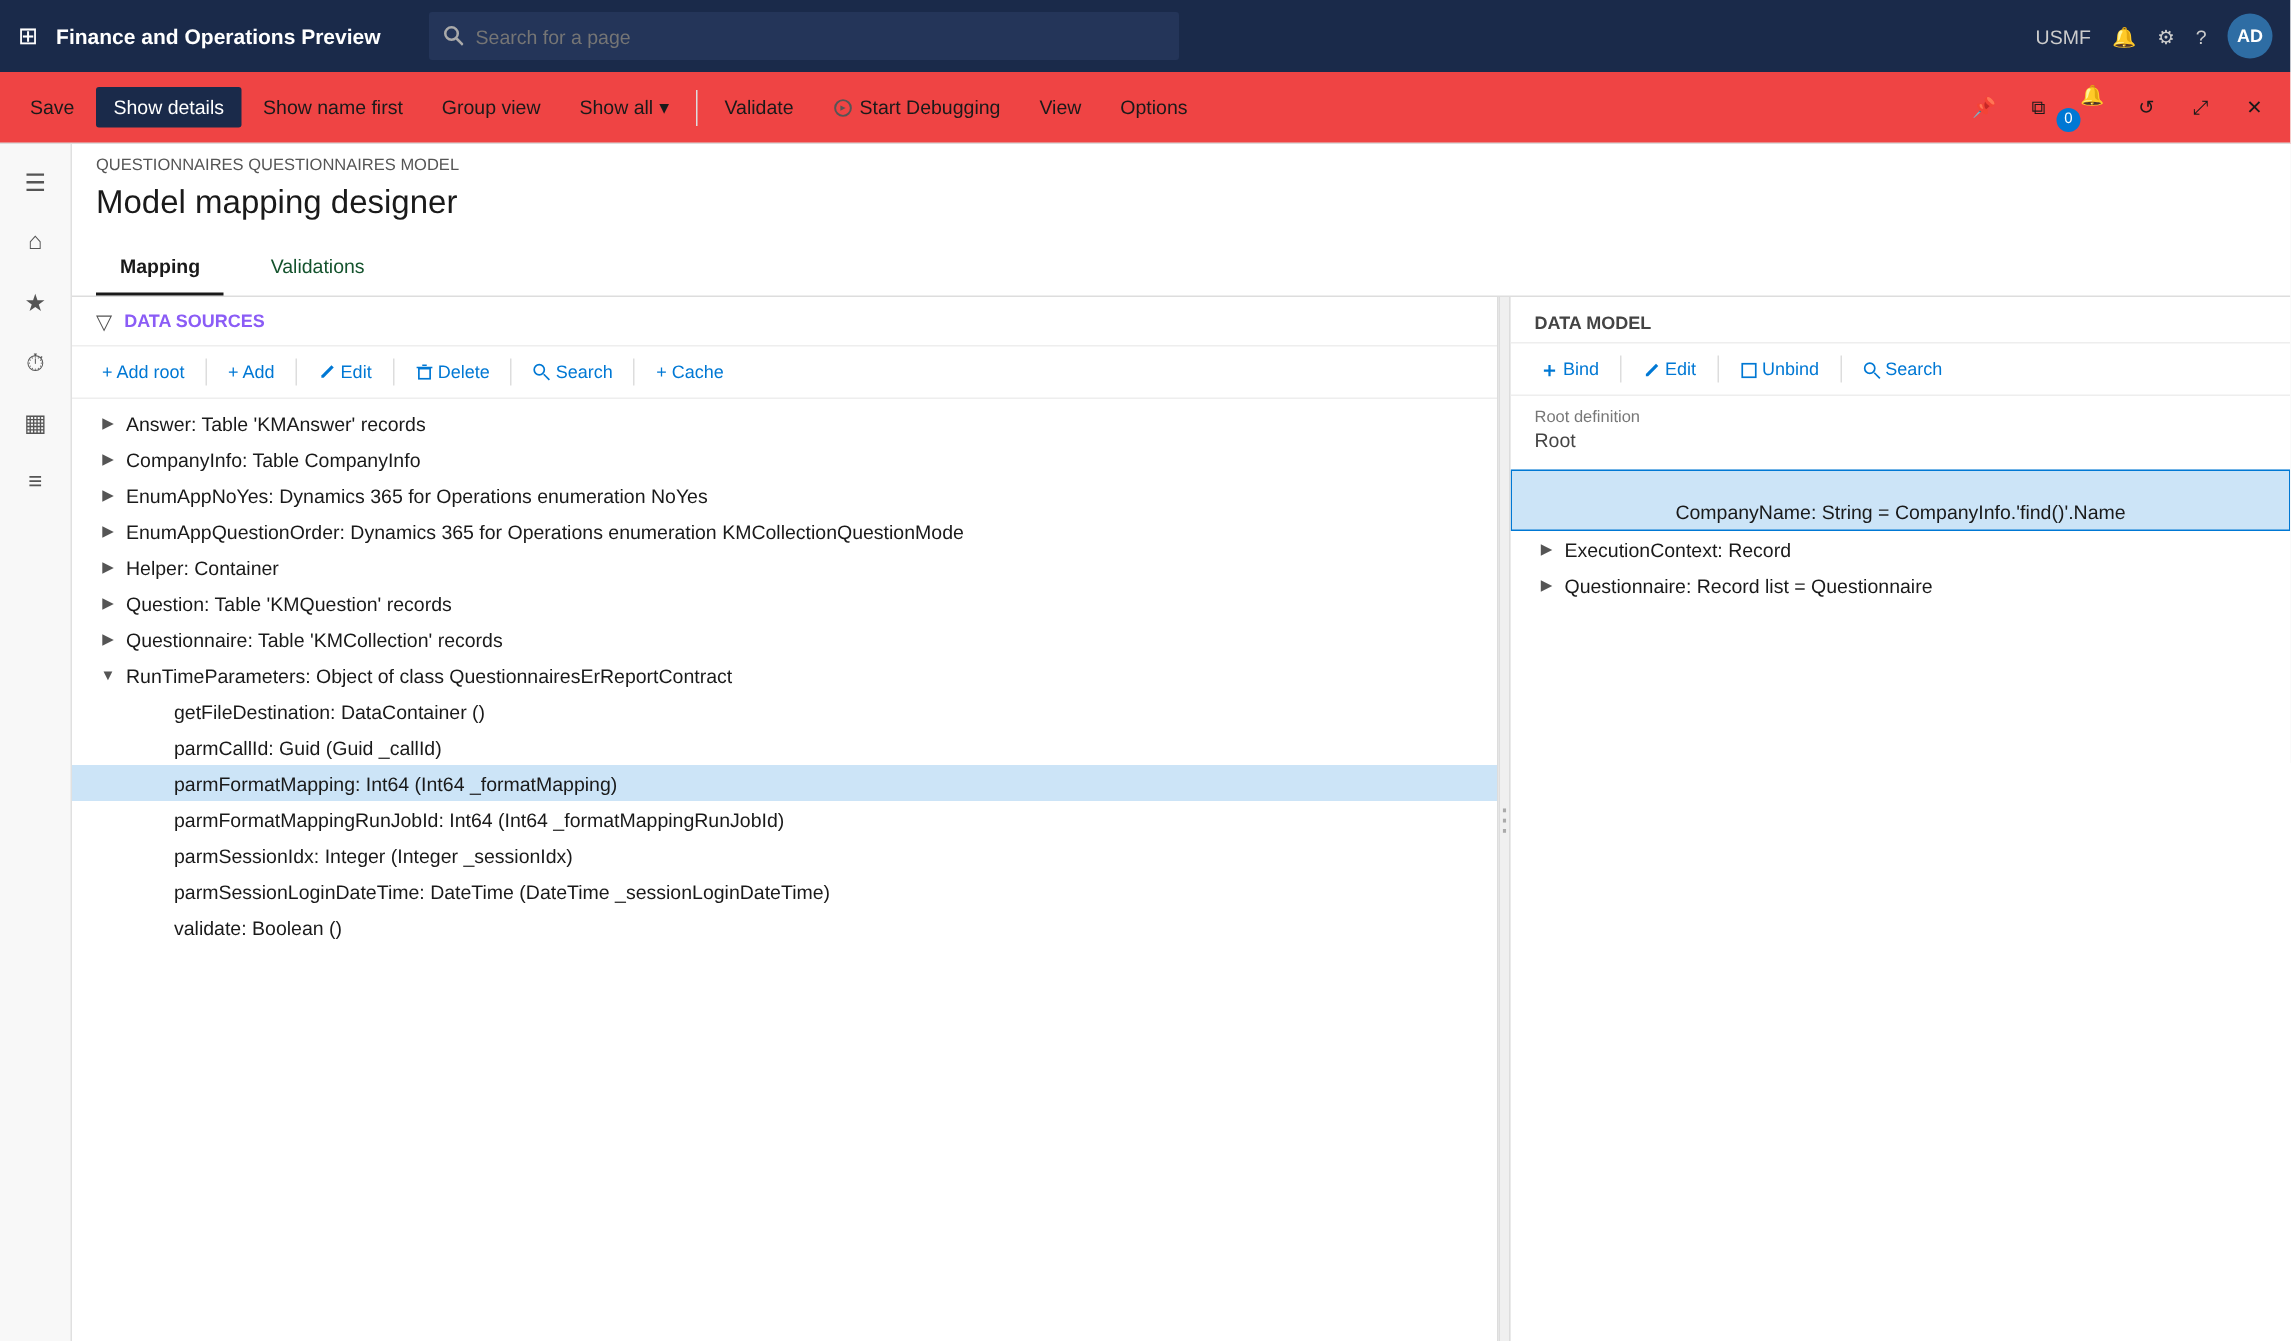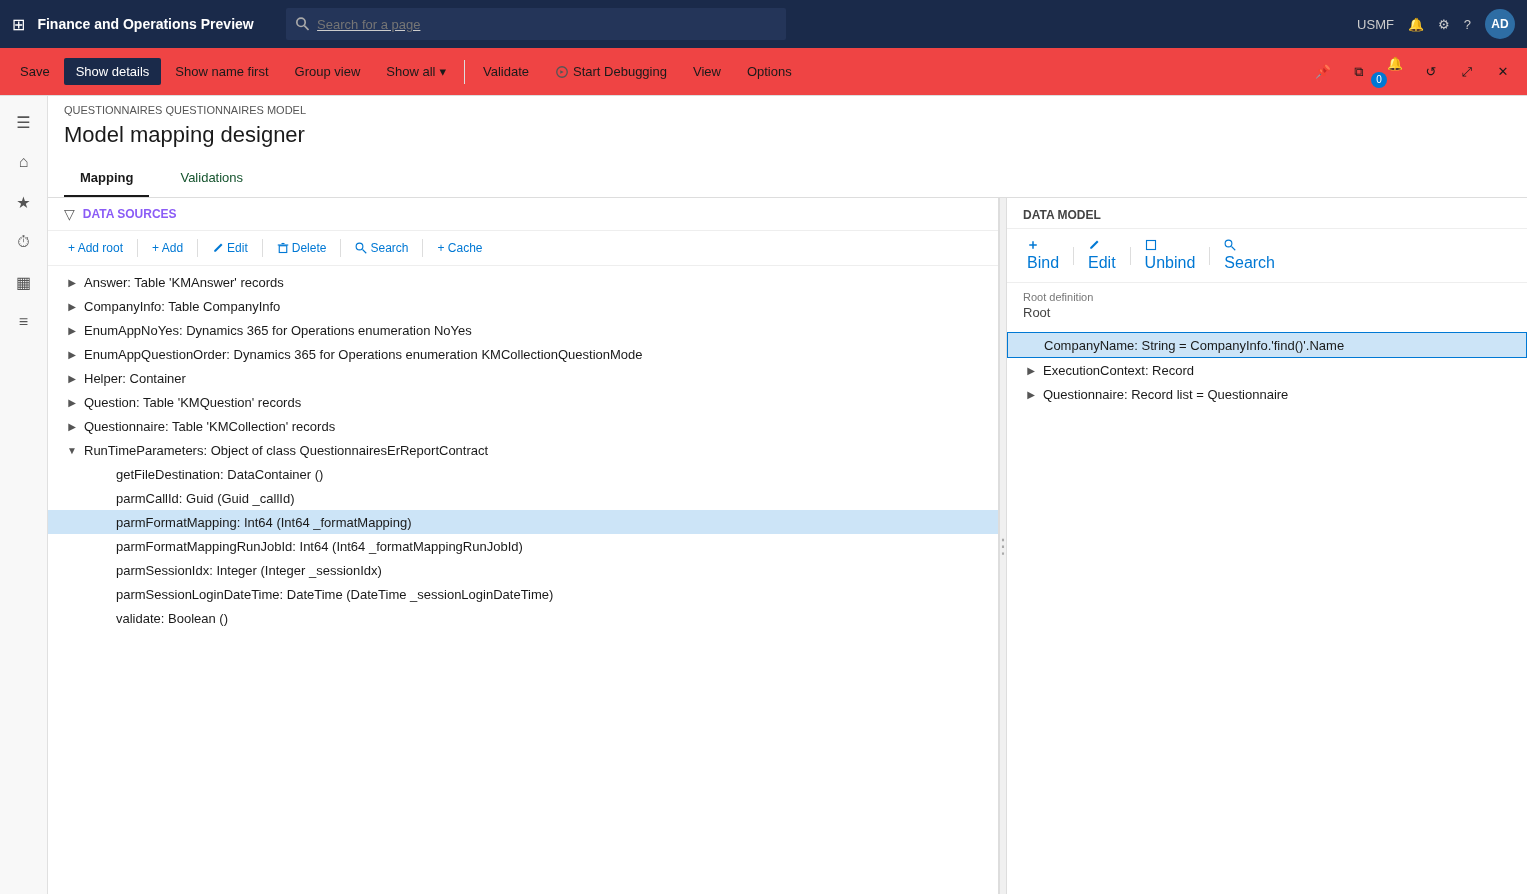--- a/index.html
+++ b/index.html
@@ -7,21 +7,21 @@
 
     
     .topbar {
       display: flex; align-items: center; background: #1a2a4a; color: white;
       height: 48px; padding: 0 12px; gap: 12px;
     }
     .topbar-grid-icon { font-size: 16px; cursor: pointer; }
     .topbar-title { font-size: 14px; font-weight: 600; white-space: nowrap; }
     .topbar-search {
       flex: 1; max-width: 500px; background: #243559; border: none; border-radius: 2px;
-      color: #ccc; display: flex; align-items: center; gap: 8px; padding: 0 10px; height: 32px; margin: 0 20px; text-decoration: underline;
+      color: #ccc; display: flex; align-items: center; gap: 8px; padding: 0 10px; height: 32px; margin: 0 20px;
     }
     .topbar-search input {
       background: transparent; border: none; outline: none; color: #ccc; font-size: 13px; width: 100%;
     }
     .topbar-right { margin-left: auto; display: flex; align-items: center; gap: 14px; color: #ccc; font-size: 13px; }
     .topbar-avatar {
       width: 30px; height: 30px; border-radius: 50%; background: #2e6da4; color: white;
       display: flex; align-items: center; justify-content: center; font-size: 12px; font-weight: bold;
     }
 
@@ -68,27 +68,27 @@
     .tree-chevron { width: 16px; height: 16px; display: flex; align-items: center; justify-content: center; color: #555; font-size: 10px; margin-right: 4px; }
     .tree-item-text { font-size: 13px; }
 
     
     .drag-divider { width: 8px; background: #f0f0f0; border-left: 1px solid #ddd; border-right: 1px solid #ddd; display: flex; align-items: center; justify-content: center; cursor: col-resize; }
 
     
     .dm-panel { width: 520px; display: flex; flex-direction: column; overflow: hidden; }
     .dm-header { padding: 10px 16px 6px; font-size: 12px; font-weight: 600; color: #444; border-bottom: 1px solid #eee; }
     .dm-toolbar { display: flex; align-items: center; padding: 6px 12px; gap: 4px; border-bottom: 1px solid #eee; }
-    .dm-tb-btn { display: flex; align-items: flex-start; gap: 3px; padding: 4px 8px; cursor: pointer; color: #0078d4; font-size: 16px; border: none; background: transparent; flex-direction: column; }
+    .dm-tb-btn { display: flex; align-items: flex-end; gap: 3px; padding: 4px 8px; cursor: pointer; color: #0078d4; font-size: 12px; border: none; background: transparent; }
     .root-def { padding: 8px 16px; font-size: 12px; color: #444; }
     .root-def-label { font-size: 11px; color: #777; margin-bottom: 2px; }
     .root-def-val { font-size: 13px; }
     .dm-tree { flex: 1; overflow-y: auto; padding: 4px 0; }
     .dm-item { display: flex; align-items: center; padding: 4px 16px; cursor: pointer; font-size: 13px; }
-    .dm-item.selected { background: #cce4f7; border: 1px solid #0078d4; }
+    .dm-item.selected { background: #cce4f7; border: 1px solid #0078d4; flex-direction: column; }
     .dm-chevron { width: 16px; height: 16px; display: flex; align-items: center; justify-content: center; color: #555; font-size: 10px; margin-right: 4px; }
 
     
     ::-webkit-scrollbar { width: 8px; height: 8px; }
     ::-webkit-scrollbar-track { background: #f0f0f0; }
     ::-webkit-scrollbar-thumb { background: #ccc; border-radius: 4px; }
   </style>
 </head>
 <body>
 

